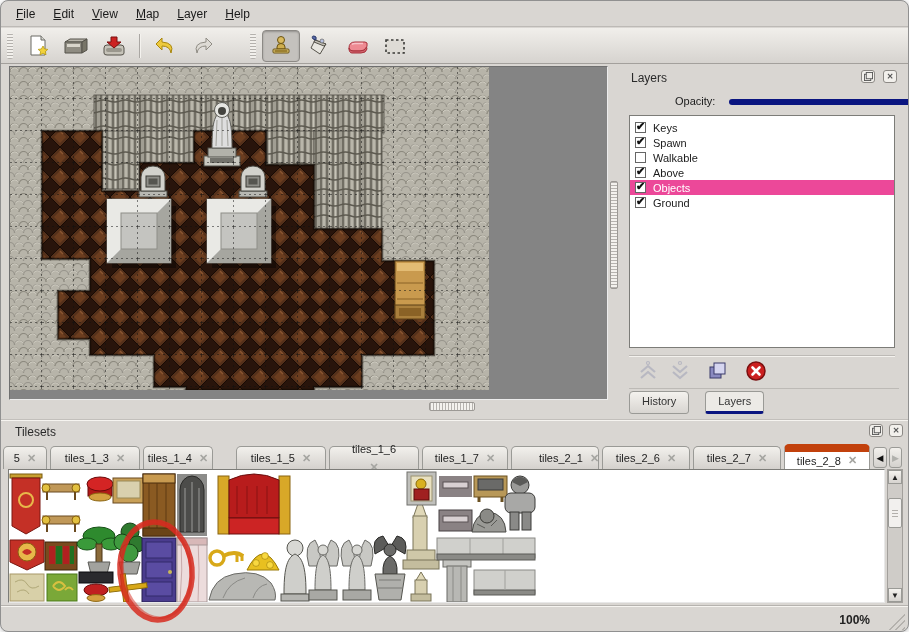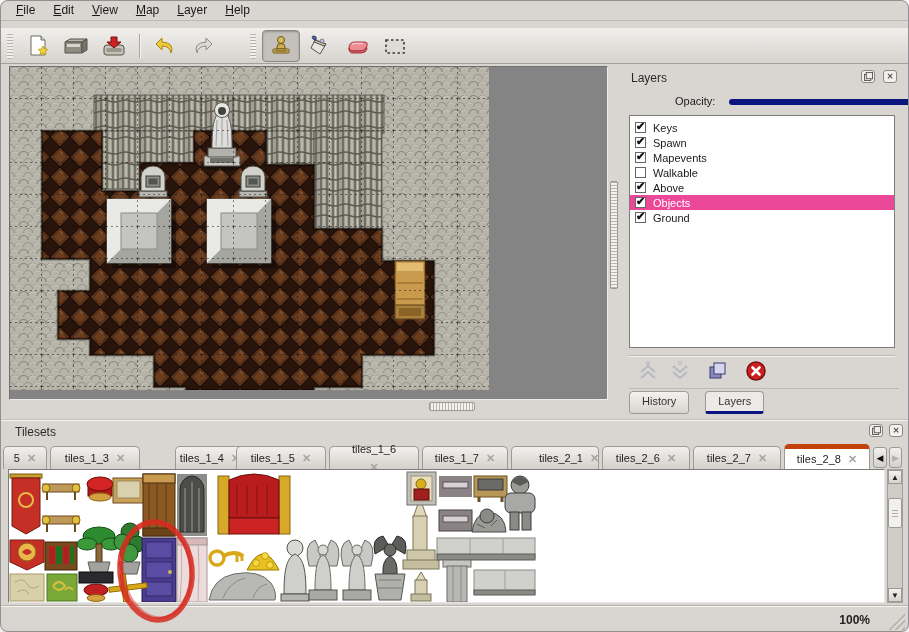--- a/index.html
+++ b/index.html
@@ -5,22 +5,22 @@
   html,body{margin:0;padding:0;background:#ffffff;}
   *{box-sizing:border-box;}
   #win{
     position:relative;width:909px;height:632px;
     background:#d9d6d2;border:1px solid #909090;border-radius:8px;
     overflow:hidden;font-family:"Liberation Sans",sans-serif;color:#1a1a1a;
     box-shadow:0 1px 5px rgba(0,0,0,.25);
   }
   .abs{position:absolute;}
   
-  #menubar{position:absolute;left:0;top:0;width:100%;height:20px;padding-left:6px;
-    border-bottom:1px solid #bdbab6;display:flex;align-items:flex-end;}
+  #menubar{position:absolute;left:0;top:0;width:100%;height:26px;padding-left:6px;
+    border-bottom:1px solid #bdbab6;display:flex;align-items:center;}
   .menu-item{display:inline-block;padding:3px 9px;font-size:12px;cursor:default;}
   .menu-item::first-letter{text-decoration:underline;}
   
   #toolbar{position:absolute;left:0;top:27px;width:100%;height:36px;
     background:linear-gradient(#f1efeb,#d6d3cf);border-bottom:1px solid #a3a09c;
     display:flex;align-items:center;}
   .tb-handle{width:6px;height:26px;margin:0 6px;border-radius:2px;
     background:repeating-linear-gradient(0deg,#b4b1ad 0 1px,#f2f0ec 1px 3px);}
   .tb-btn{width:38px;height:32px;display:flex;align-items:center;justify-content:center;border-radius:4px;}
   .tb-btn.active{background:#c4c1bd;border:1px solid #8c8985;box-shadow:inset 0 1px 2px rgba(0,0,0,.25);}
@@ -51,21 +51,21 @@
   .bottom-tabs{position:absolute;left:6px;top:323px;width:270px;height:26px;border-top:1px solid #bdbab6;display:flex;gap:16px;padding-top:2px;}
   .btab{padding:3px 12px 2px;font-size:11px;background:linear-gradient(#f4f2ee,#d8d5d1);
     border:1px solid #9a9a96;border-radius:4px 4px 3px 3px;color:#333;}
   .btab.active{background:#eceae6;border-bottom:3px solid #0a1580;padding-bottom:0px;}
   
   #tilesets-panel{position:absolute;left:0;top:418px;width:100%;height:214px;border-top:1px solid #c2bfbb;box-shadow:0 1px 0 #f6f4f0 inset;}
   #tileset-tabbar{position:absolute;left:0;top:24px;width:100%;height:25px;}
   .ttab{position:absolute;top:2px;height:23px;background:linear-gradient(#f2f0ec,#d4d1cd);
     border:1px solid #9a9a96;border-bottom:none;border-radius:5px 5px 0 0;
     display:flex;align-items:center;justify-content:center;font-size:11px;color:#222;gap:7px;}
-  .ttab.active{top:0;height:25px;background:#ffffff;border-top:5px solid #c2410c;font-weight:normal;}
+  .ttab.active{top:0;height:25px;background:#ffffff;border-top:8px solid #c2410c;font-weight:normal;}
   .tab-x{color:#a5a5a1;font-weight:bold;font-size:11px;line-height:1;}
   .tab-arrow{position:absolute;top:3px;width:14px;height:21px;background:linear-gradient(#f2f0ec,#d4d1cd);
     border:1px solid #9a9a96;border-radius:3px;display:flex;align-items:center;justify-content:center;font-size:9px;}
   #tileset-canvas{position:absolute;left:7px;top:49px;width:877px;height:134px;background:#ffffff;
     border:1px solid;border-color:#7c7c78 #e8e8e8 #e8e8e8 #7c7c78;}
   #tileset-scrollbar{position:absolute;left:886px;top:49px;width:16px;height:134px;background:#cfccc8;border:1px solid #a3a09c;}
   .sb-btn{position:absolute;left:0;width:14px;height:14px;background:linear-gradient(#f4f2ee,#d6d3cf);
     border:1px solid #9a9a96;display:flex;align-items:center;justify-content:center;font-size:8px;color:#222;}
   #sb-thumb{position:absolute;left:0px;top:28px;width:14px;height:30px;background:#f2f0ee;border:1px solid #9a9a96;border-radius:2px;}
   #sb-thumb::after{content:"";position:absolute;left:3px;right:3px;top:11px;height:7px;
@@ -265,24 +265,20 @@
       <div style="height:4px;"></div>
       <div class="layer-row">
         <span class="cb checked"></span>
         <span>Keys</span>
       </div>
       <div class="layer-row">
         <span class="cb checked"></span>
         <span>Spawn</span>
       </div>
       <div class="layer-row">
-        <span class="cb checked"></span>
-        <span>Mapevents</span>
-      </div>
-      <div class="layer-row">
         <span class="cb"></span>
         <span>Walkable</span>
       </div>
       <div class="layer-row">
         <span class="cb checked"></span>
         <span>Above</span>
       </div>
       <div class="layer-row selected">
         <span class="cb checked"></span>
         <span>Objects</span>
@@ -330,21 +326,21 @@
 
     <div id="tileset-tabbar">
       <div class="ttab" style="left:2px;width:44px;">
           <span>5</span>
           <span class="tab-x">✕</span>
         </div>
       <div class="ttab" style="left:49px;width:90px;">
           <span>tiles_1_3</span>
           <span class="tab-x">✕</span>
         </div>
-      <div class="ttab" style="left:142px;width:70px;margin-left:32px;">
+      <div class="ttab" style="left:142px;width:70px;">
           <span>tiles_1_4</span>
           <span class="tab-x">✕</span>
         </div>
       <div class="ttab" style="left:235px;width:90px;">
           <span>tiles_1_5</span>
           <span class="tab-x">✕</span>
         </div>
       <div class="ttab" style="left:328px;width:90px;flex-direction:column;">
           <span>tiles_1_6</span>
           <span class="tab-x">✕</span>

